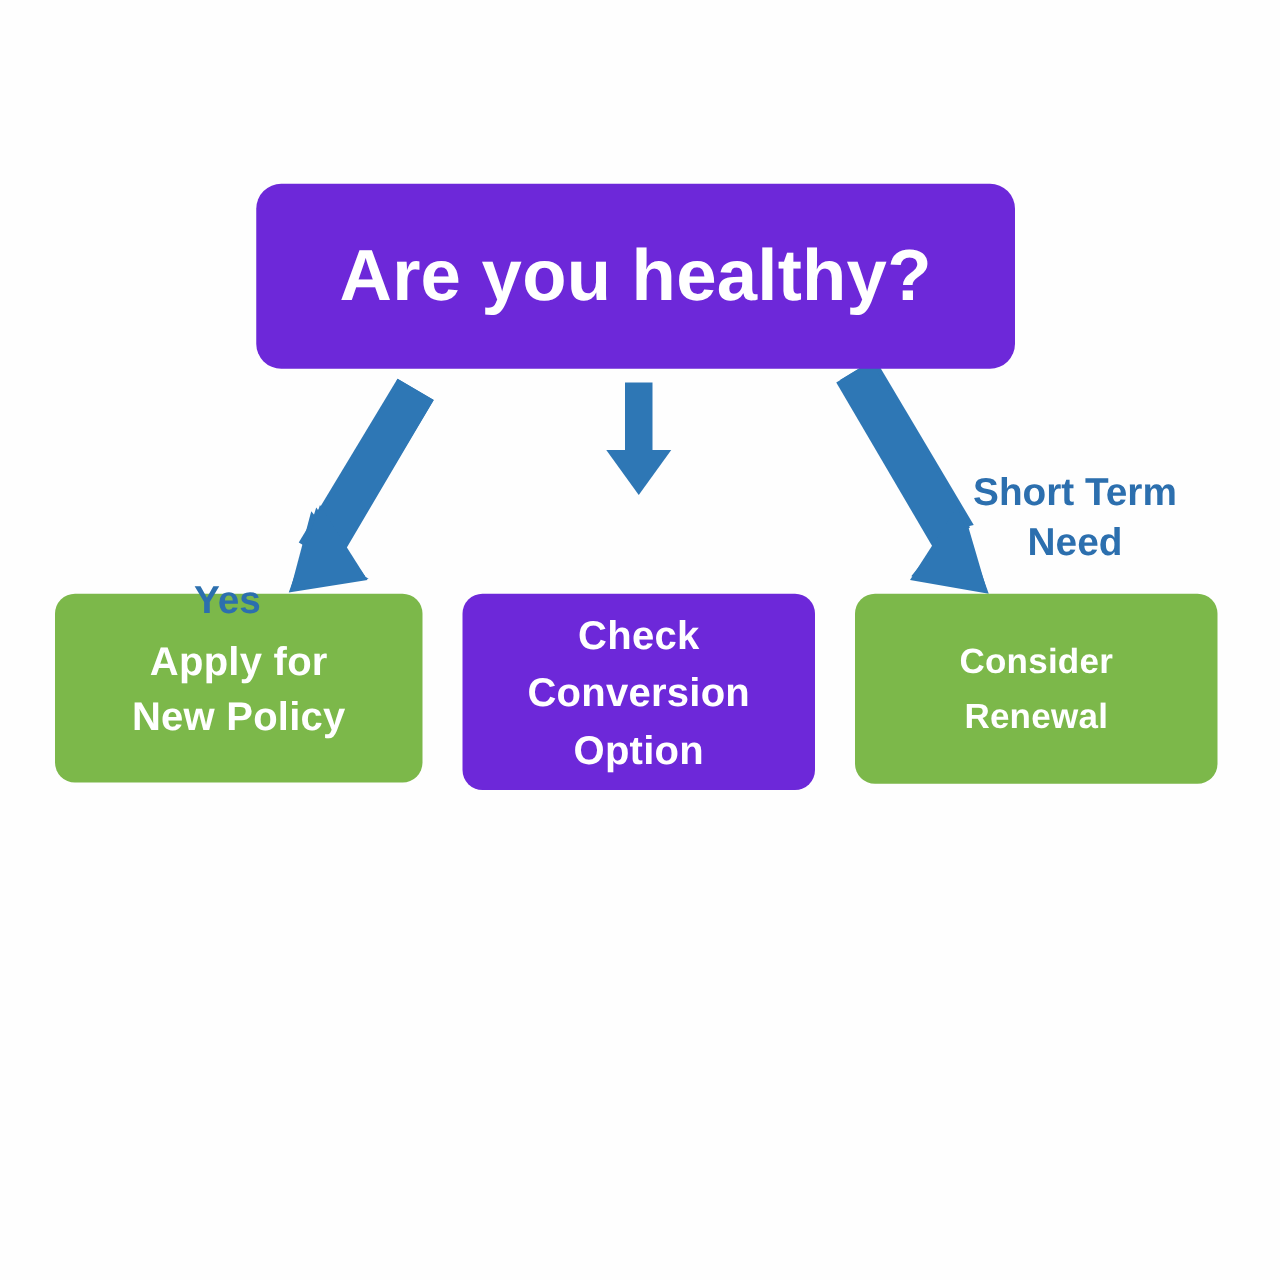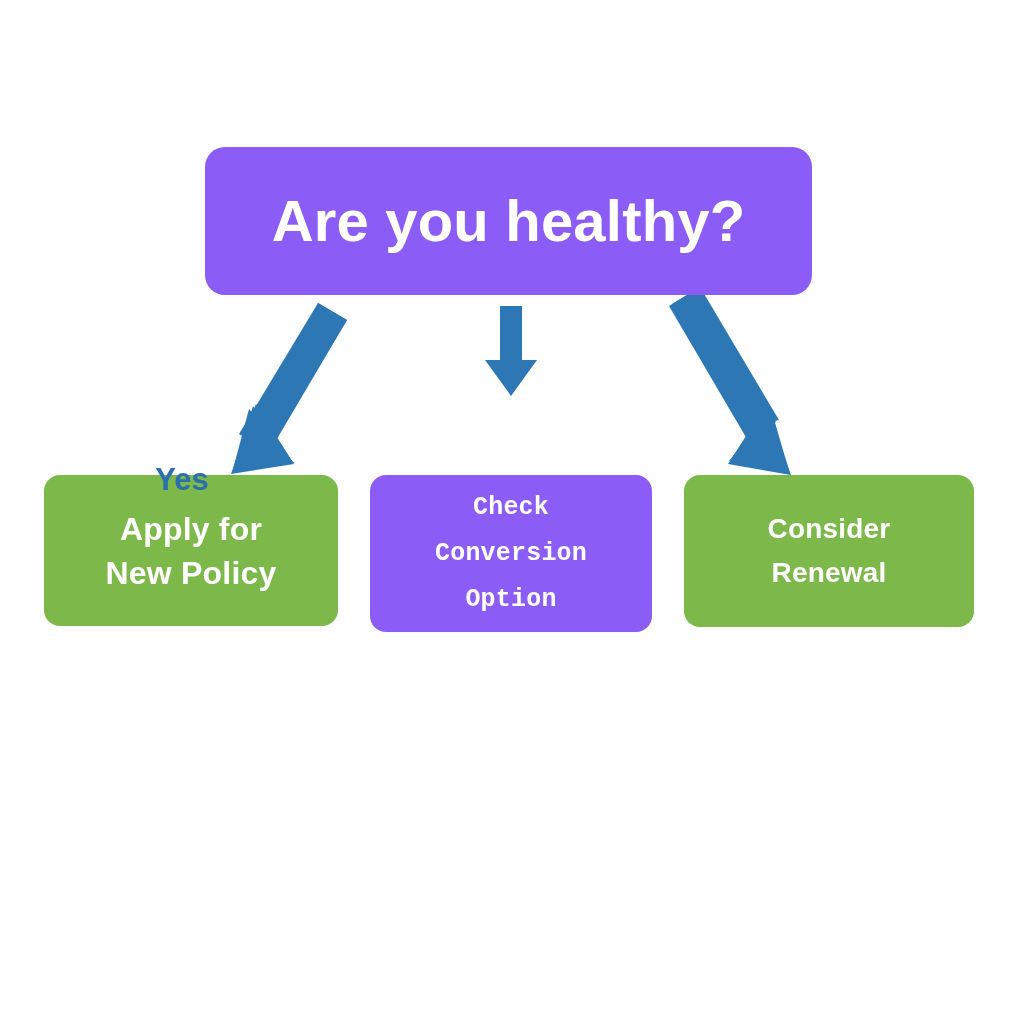--- a/index.html
+++ b/index.html
@@ -29,21 +29,21 @@
     position: absolute;
     display: flex;
     align-items: center;
     justify-content: center;
     text-align: center;
     box-sizing: border-box;
     color: #ffffff;
     font-weight: bold;
     letter-spacing: 0.2px;
   }
-  .node-blue  { background: #8b5cf6; }
+  .node-blue  { background: #6d28d9; }
   .node-green { background: #7cb84a; }
 
   #node-root {
     left: 205px;
     top: 147px;
     width: 607px;
     height: 148px;
     border-radius: 20px;
     font-size: 58px;
     line-height: 62px;
@@ -56,23 +56,22 @@
     border-radius: 16px;
     font-size: 32px;
     line-height: 44px;
   }
   #node-conversion {
     left: 370px;
     top: 475px;
     width: 282px;
     height: 157px;
     border-radius: 16px;
-    font-size: 25px;
+    font-size: 32px;
     line-height: 46px;
-    font-family: Liberation Mono, monospace;
   }
   #node-renewal {
     left: 684px;
     top: 475px;
     width: 290px;
     height: 152px;
     border-radius: 16px;
     font-size: 28px;
     line-height: 44px;
   }
@@ -150,14 +149,16 @@
 Conversion
 Option</span>
   </div>
 
   <div class="node node-green" id="node-renewal">
     <span class="node-text">Consider
 Renewal</span>
   </div>
 
   <div class="edge-label" id="label-yes">Yes</div>
+  <div class="edge-label" id="label-short-term">Short Term
+Need</div>
 
 </div>
 
 </body></html>

